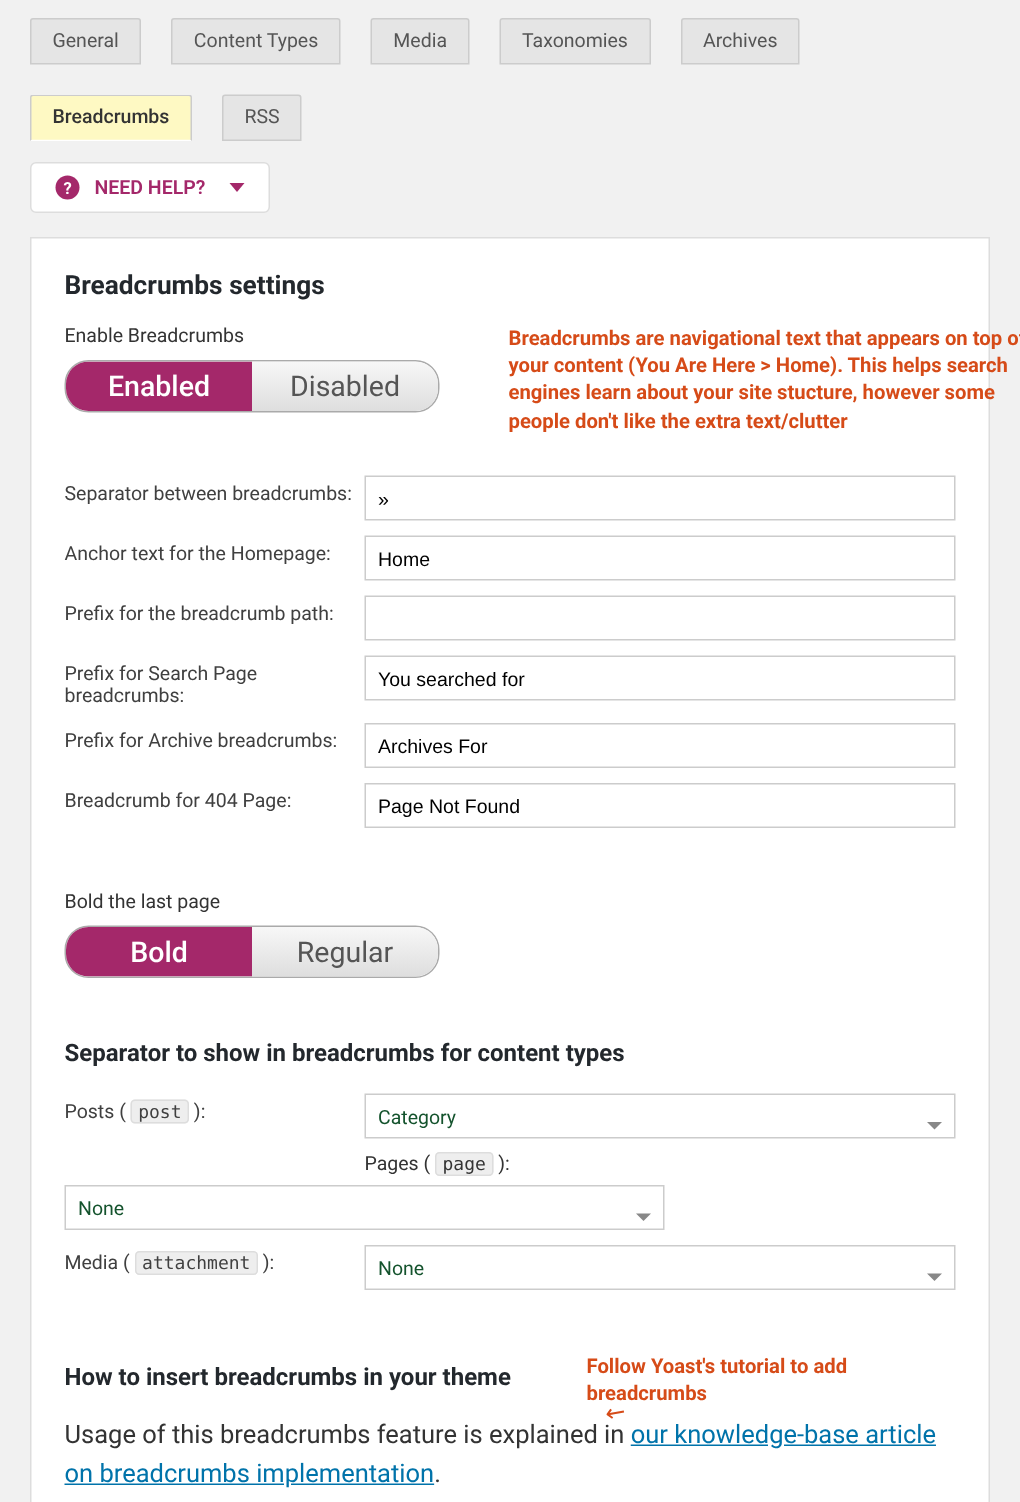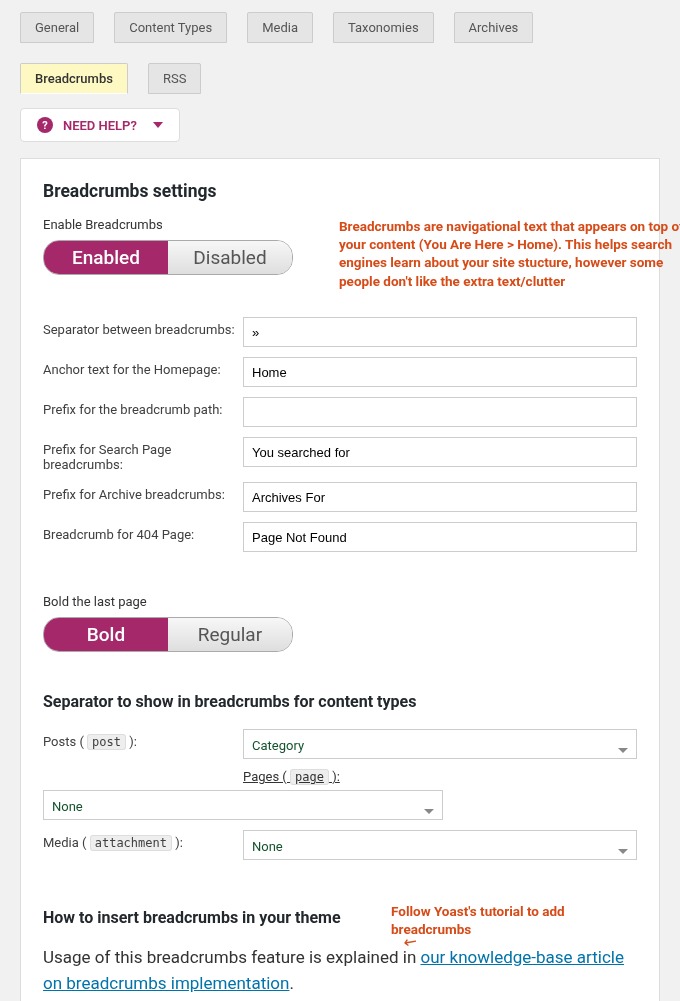--- a/index.html
+++ b/index.html
@@ -189,21 +189,21 @@
   .annot-arrow {
     position:absolute;
     left:361px; top:24px;
     color:#d64b18; font-size:16px; transform:rotate(35deg);
   }
 
   .rel { position:relative; }
 
   a.kb { color:#0073aa; text-decoration: underline; }
 
-  .pages-line { margin: 6px 0 6px 200px; font-size:13px;text-decoration:underline; }
+  .pages-line { margin: 6px 0 6px 200px; font-size:13px; }
 </style>
 </head>
 <body>
 
 <div class="wrap">
 
   
   <div class="tabs">
     <div class="tab">General</div>
     <div class="tab">Content Types</div>

